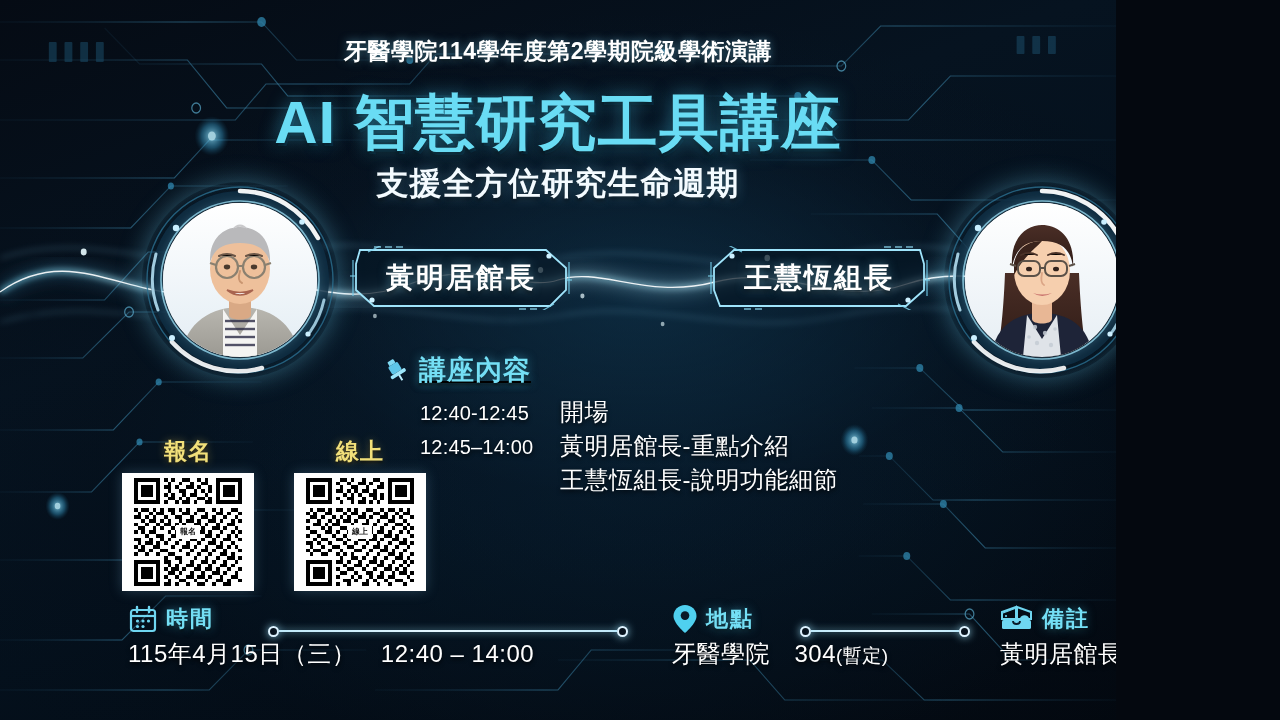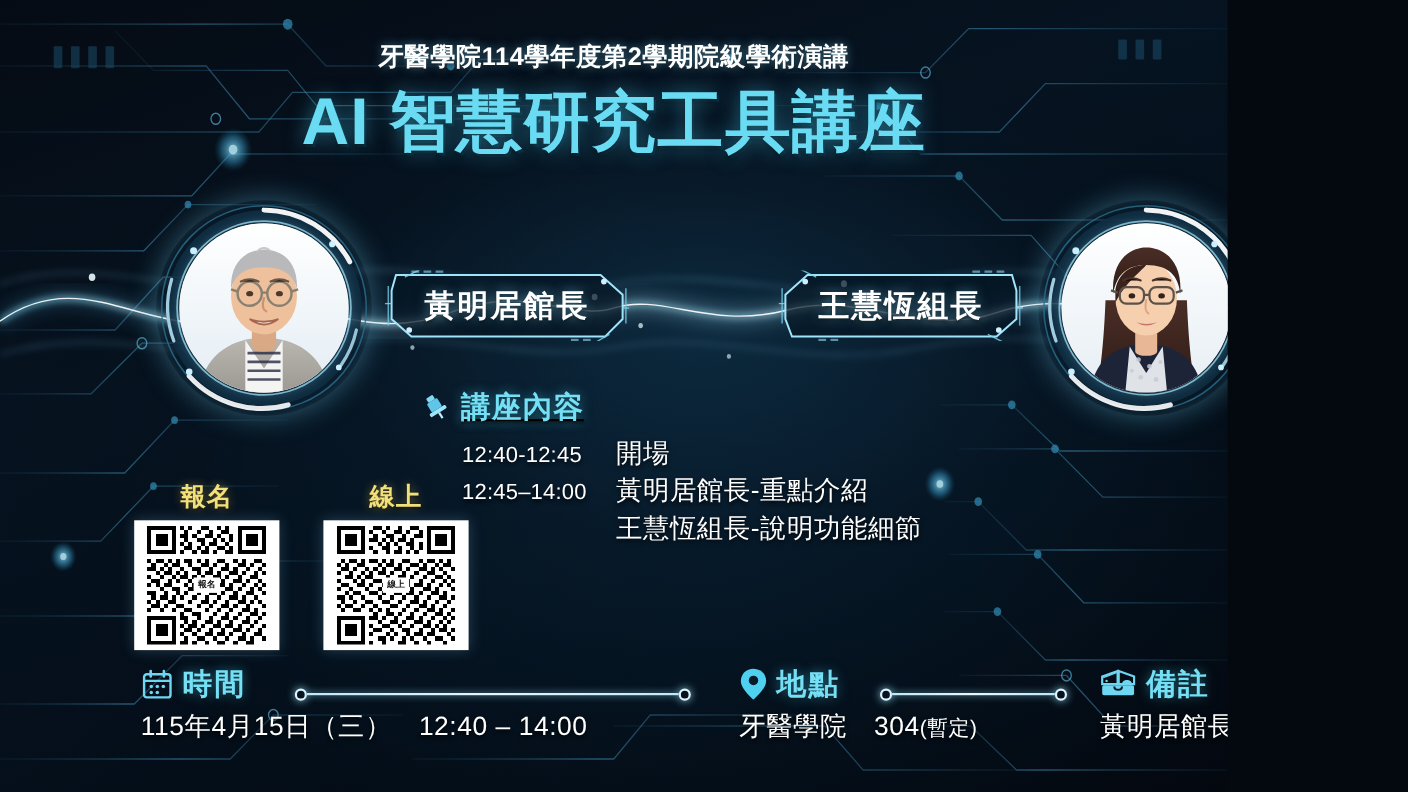--- a/index.html
+++ b/index.html
@@ -41,21 +41,21 @@
     z-index: 6;
   }
   .eyebrow {
     font-size: 23px;
     font-weight: 700;
     color: #ffffff;
     letter-spacing: 0.5px;
     text-shadow: 0 0 9px rgba(120,210,245,0.55), 0 2px 3px rgba(0,0,0,0.85);
   }
   .main-title {
-    margin-top: 12px;
+    margin-top: 24px;
     font-size: 60px;
     font-weight: 700;
     line-height: 1.08;
     color: #69dcf4;
     letter-spacing: 1px;
     text-shadow:
       0 0 18px rgba(70,200,240,0.55),
       0 3px 5px rgba(0,0,0,0.8),
       2px 3px 0 rgba(8,40,62,0.9);
   }
@@ -200,21 +200,21 @@
     left: 0; right: 0; bottom: 24px;
     height: 92px;
     z-index: 6;
   }
   .info-item { position: absolute; }
   .info-head {
     display: flex; align-items: center; gap: 8px;
     margin-bottom: 4px;
   }
   .info-label {
-    font-size: 27px; font-weight: 700;
+    font-size: 22px; font-weight: 700;
     color: #74dff5;
     letter-spacing: 2px;
     text-shadow: 0 0 10px rgba(80,205,240,0.5), 0 2px 3px rgba(0,0,0,0.8);
   }
   .info-value {
     font-size: 24px;
     color: #ffffff;
     letter-spacing: 0.5px;
     white-space: nowrap;
     text-shadow: 0 2px 4px rgba(0,0,0,0.9);
@@ -394,20 +394,21 @@
         <circle cx="1164" cy="92" r="2.8" opacity="0.8"></circle>
         <circle cx="430" cy="120" r="2.2" opacity="0.6"></circle>
         <circle cx="760" cy="128" r="2.2" opacity="0.6"></circle>
       </g>
     </svg>
   </div>
 
   <div class="header">
     <div class="eyebrow">牙醫學院114學年度第2學期院級學術演講</div>
     <div class="main-title">AI 智慧研究工具講座</div>
+    <div class="sub-title">支援全方位研究生命週期</div>
   </div>
 
   <div class="portrait left">
     <div class="ring-outer">
       <svg viewBox="0 0 196 196">
         <circle cx="98" cy="98" r="93" fill="none" stroke="#2b6f90" stroke-width="1.4" opacity="0.8"></circle>
         <circle cx="98" cy="98" r="84" fill="none" stroke="#0e2d42" stroke-width="10" opacity="0.85"></circle>
         <circle cx="98" cy="98" r="79" fill="none" stroke="#9fe4fb" stroke-width="1.6" opacity="0.75"></circle>
         <path d="M98 9 A89 89 0 0 1 176 56" fill="none" stroke="#ffffff" stroke-width="4.5" stroke-linecap="round" opacity="0.95"></path>
         <path d="M30 160 A89 89 0 0 0 120 186" fill="none" stroke="#ffffff" stroke-width="4.5" stroke-linecap="round" opacity="0.9"></path>

